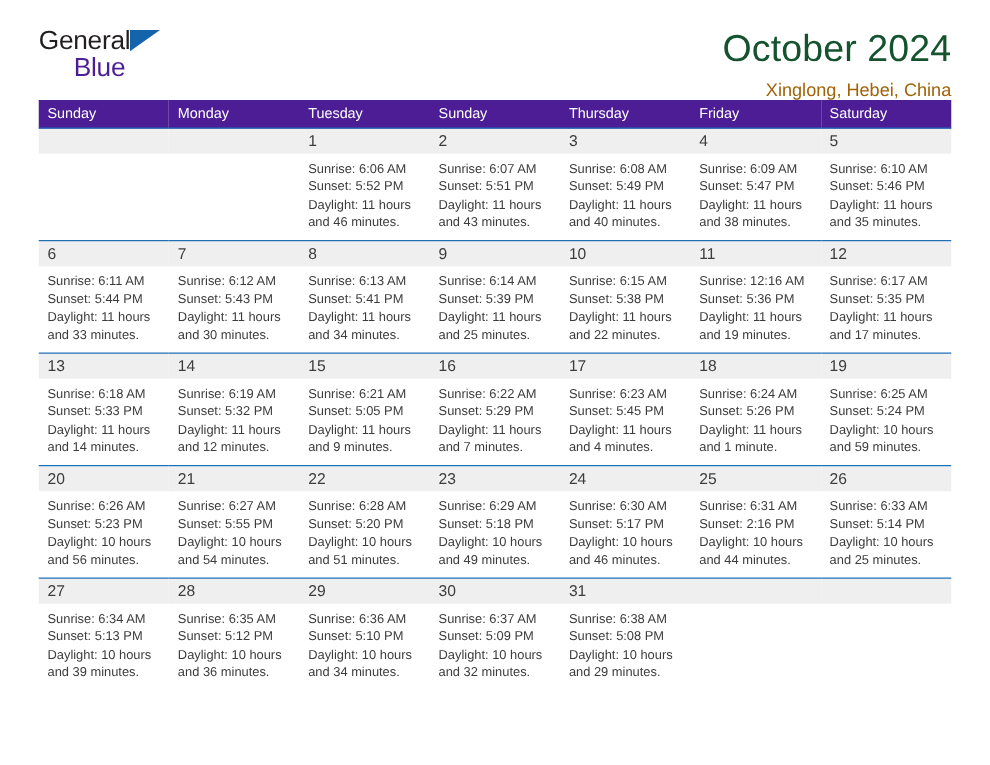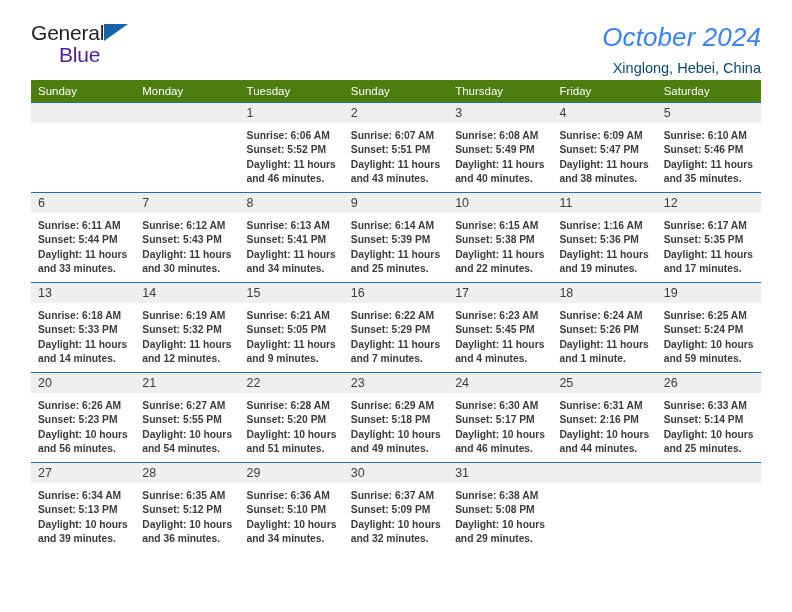--- a/index.html
+++ b/index.html
@@ -57,44 +57,43 @@
     height: 0;
     border-left: 24px solid #1464ab;
     border-bottom: 17px solid transparent;
   }
 
   .titleblock {
     text-align: right;
     padding-top: 1px;
   }
   .cal-title {
-    font-size: 26px;
+    font-size: 30px;
     font-weight: normal;
-    color: #3b82f6;
+    color: #14532d;
     letter-spacing: 0.1px;
     line-height: 1.15;
-    font-style: italic;
   }
   .cal-subtitle {
     font-size: 14.5px;
-    color: #0c4a6e;
+    color: #a16207;
     margin-top: 7px;
     line-height: 1.15;
   }
 
   
   .calendar {
     width: 730px;
     border-collapse: collapse;
     table-layout: fixed;
     margin-top: 6px;
   }
 
   .calendar th {
-    background: #4d7c0f;
+    background: #4c1d95;
     color: #ffffff;
     font-size: 11.5px;
     font-weight: normal;
     text-align: left;
     padding: 5px 0 5px 7px;
     height: 21px;
   }
 
   .calendar td {
     vertical-align: top;
@@ -114,21 +113,20 @@
     padding: 3px 0 3px 7px;
     height: 20px;
     line-height: 14px;
   }
 
   .dayinfo {
     padding: 6px 8px 0 7px;
     font-size: 10.3px;
     line-height: 14.4px;
     color: #3c3c3c;
-    font-weight: bold;
   }
   .dayinfo div { white-space: nowrap; }
 
   .empty .daynum { color: transparent; }
 </style>
 </head>
 <body>
 
 <div class="page">
 
@@ -255,21 +253,21 @@
             <div class="dayinfo">
               <div>Sunrise: 6:15 AM</div>
               <div>Sunset: 5:38 PM</div>
               <div>Daylight: 11 hours</div>
               <div>and 22 minutes.</div>
             </div>
           </td>
           <td>
             <div class="daynum">11</div>
             <div class="dayinfo">
-              <div>Sunrise: 1:16 AM</div>
+              <div>Sunrise: 12:16 AM</div>
               <div>Sunset: 5:36 PM</div>
               <div>Daylight: 11 hours</div>
               <div>and 19 minutes.</div>
             </div>
           </td>
           <td>
             <div class="daynum">12</div>
             <div class="dayinfo">
               <div>Sunrise: 6:17 AM</div>
               <div>Sunset: 5:35 PM</div>

